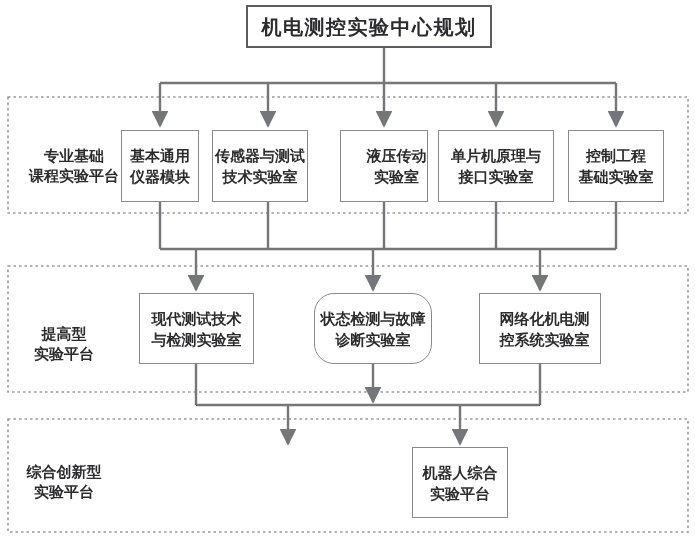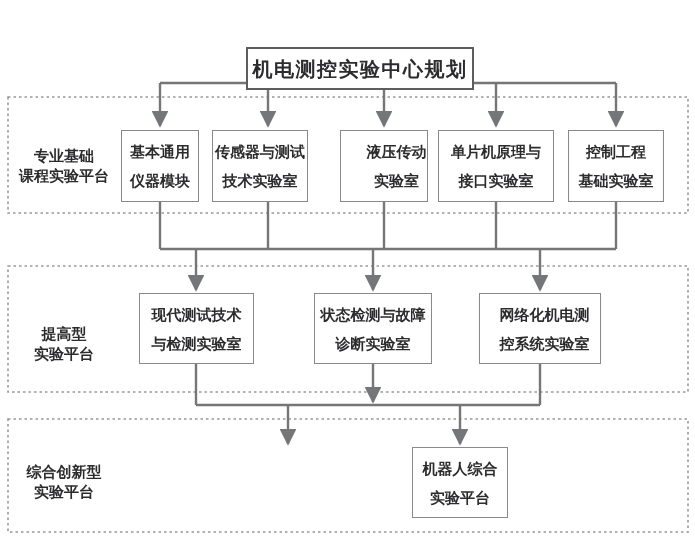--- a/index.html
+++ b/index.html
@@ -30,21 +30,21 @@
     box-sizing:border-box;
   }
   .title-box{
     background:var(--bg);
     border:2px solid var(--title-border-color);
     font-size:20px;letter-spacing:1.5px;line-height:24px;
   }
   .node{
     background:var(--bg);
     border:1.6px solid var(--border-color);
-    font-size:15px;line-height:29px;
+    font-size:15px;line-height:21px;
   }
   .tier-label{font-size:15px;line-height:20px;}
 </style>
 </head>
 <body>
 
 <div class="canvas">
 
   <svg class="wires" width="695" height="539" viewBox="0 0 695 539" xmlns="http://www.w3.org/2000/svg">
     <defs>
@@ -82,42 +82,42 @@
     <g>
       <path class="wire" d="M196,364 V405"></path>
       <path class="wire" d="M540,364 V405"></path>
       <path class="wire" d="M373,364 V402" marker-end="url(#arrow)"></path>
       <path class="wire" d="M196,405 H540"></path>
       <path class="wire" d="M288,405 V444" marker-end="url(#arrow)"></path>
       <path class="wire" d="M460,405 V444" marker-end="url(#arrow)"></path>
     </g>
   </svg>
 
-  <div class="title-box" style="left:246px;top:5px;width:228px;height:43px;margin-top:42px;">
+  <div class="title-box" style="left:246px;top:5px;width:246px;height:43px;">
     <span>机电测控实验中心规划</span>
   </div>
 
-  <div class="tier-label" style="left:14px;top:130px;width:100px;height:72px;">专业基础
+  <div class="tier-label" style="left:24px;top:130px;width:100px;height:72px;">专业基础
 课程实验平台</div>
   <div class="node" style="left:121px;top:130px;width:78px;height:72px;">基本通用
 仪器模块</div>
   <div class="node" style="left:212px;top:130px;width:96px;height:72px;">传感器与测试
 技术实验室</div>
   <div class="node" style="left:340px;top:130px;width:88px;height:72px;padding-left:25px;">液压传动
 实验室</div>
   <div class="node" style="left:438px;top:130px;width:116px;height:72px;">单片机原理与
 接口实验室</div>
   <div class="node" style="left:568px;top:130px;width:96px;height:72px;">控制工程
 基础实验室</div>
 
   <div class="tier-label" style="left:14px;top:308px;width:100px;height:71px;">提高型
 实验平台</div>
   <div class="node" style="left:139px;top:293px;width:115px;height:71px;">现代测试技术
 与检测实验室</div>
-  <div class="node" style="left:314px;top:293px;width:118px;height:71px;">状态检测与故障
+  <div class="node" style="left:314px;top:293px;width:118px;height:71px;border-radius:20px;">状态检测与故障
 诊断实验室</div>
   <div class="node" style="left:479px;top:293px;width:122px;height:71px;padding-left:9px;">网络化机电测
 控系统实验室</div>
 
   <div class="tier-label" style="left:14px;top:447px;width:100px;height:69px;">综合创新型
 实验平台</div>
   <div class="node" style="left:412px;top:447px;width:96px;height:71px;">机器人综合
 实验平台</div>
 
 </div>

